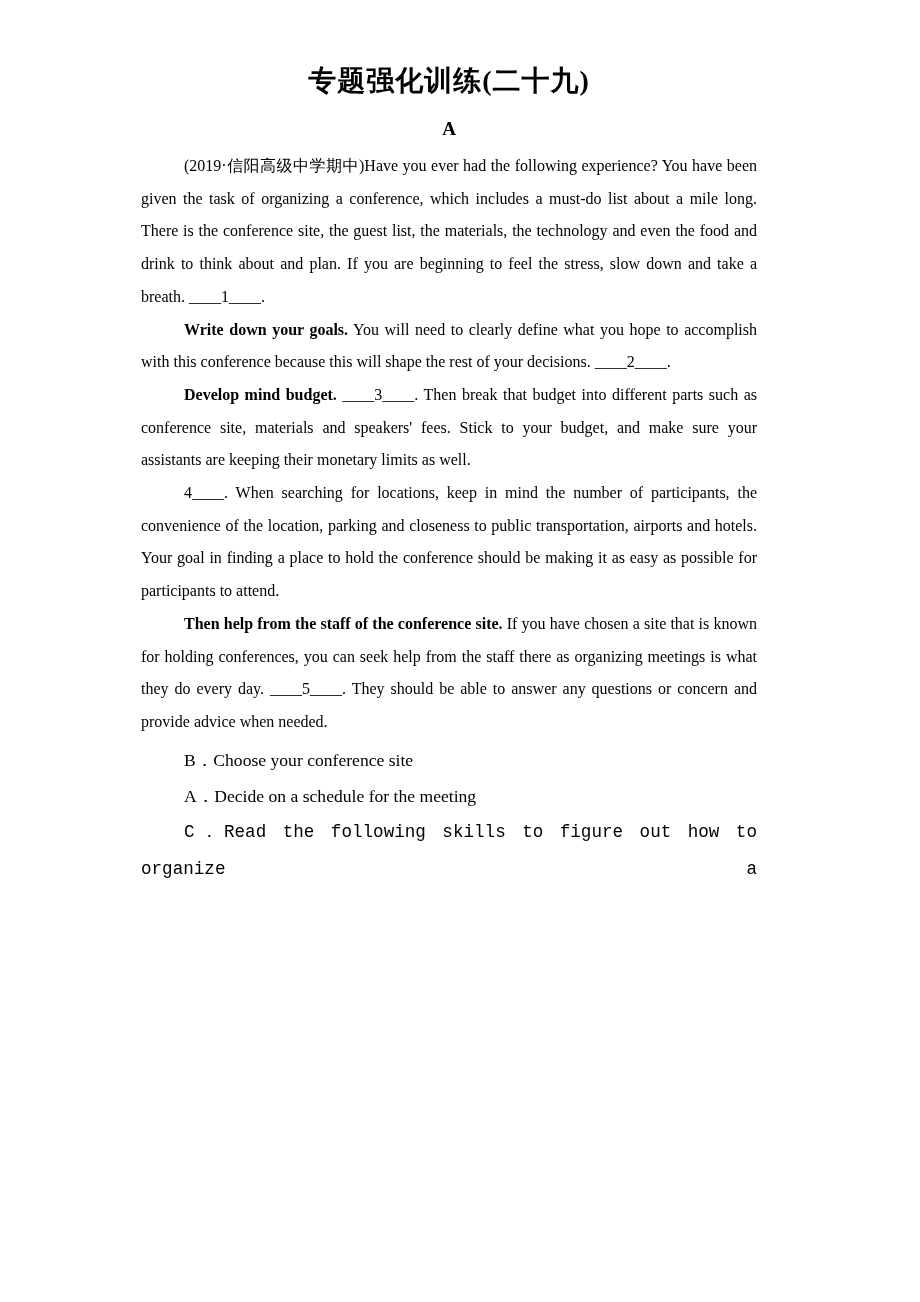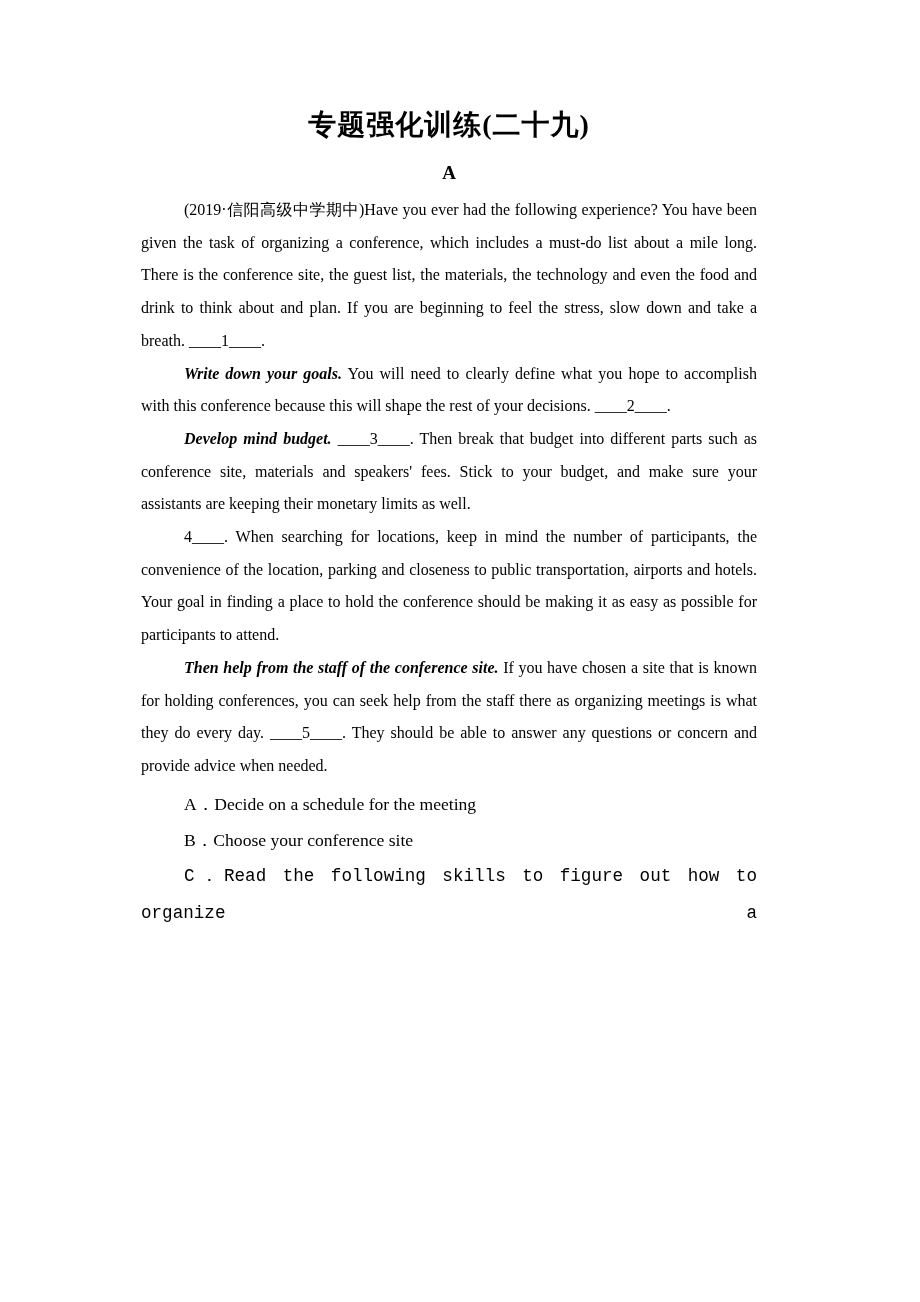--- a/index.html
+++ b/index.html
@@ -10,21 +10,21 @@
     width: 920px;
     height: 1302px;
     background: #ffffff;
     color: #000000;
     font-family: "Liberation Serif", "DejaVu Serif", serif;
   }
   .page {
     box-sizing: border-box;
     width: 896px;
     height: 1302px;
-    padding: 106px 139px 0 141px;
+    padding: 62px 139px 0 141px;
     overflow: hidden;
   }
   .title {
     margin: 0 0 16px 0;
     text-align: center;
     font-size: 28px;
     font-weight: 700;
     letter-spacing: 1px;
   }
   .section {
@@ -37,21 +37,20 @@
   .para {
     margin: 0;
     font-size: 16px;
     line-height: 32.7px;
     text-align: justify;
     text-justify: inter-word;
     text-indent: 43px;
   }
   .para b {
     font-weight: 700;
-    font-style: italic;
   }
   .options {
     margin-top: 3px;
   }
   .option {
     margin: 0;
     font-size: 17.6px;
     line-height: 36.4px;
     text-align: justify;
     text-indent: 43px;
@@ -75,18 +74,18 @@
   <p class="para"><b>Write down your goals.</b><span> You will need to clearly define what you hope to accomplish with this conference because this will shape the rest of your decisions. ____2____.</span></p>
 
   <p class="para"><b>Develop mind budget.</b><span> ____3____. Then break that budget into different parts such as conference site, materials and speakers' fees. Stick to your budget, and make sure your assistants are keeping their monetary limits as well.</span></p>
 
   <p class="para"><b></b><span>4____. When searching for locations, keep in mind the number of participants, the convenience of the location, parking and closeness to public transportation, airports and hotels. Your goal in finding a place to hold the conference should be making it as easy as possible for participants to attend.</span></p>
 
   <p class="para"><b>Then help from the staff of the conference site.</b><span> If you have chosen a site that is known for holding conferences, you can seek help from the staff there as organizing meetings is what they do every day. ____5____. They should be able to answer any questions or concern and provide advice when needed.</span></p>
 
 
   <div class="options">
+    <p class="option">B．Choose your conference site</p>
     <p class="option">A．Decide on a schedule for the meeting</p>
-    <p class="option">B．Choose your conference site</p>
     <p class="option justify-last">C．Read the following skills to figure out how to organize a</p>
   </div>
 
 </div>
 
 </body></html>

